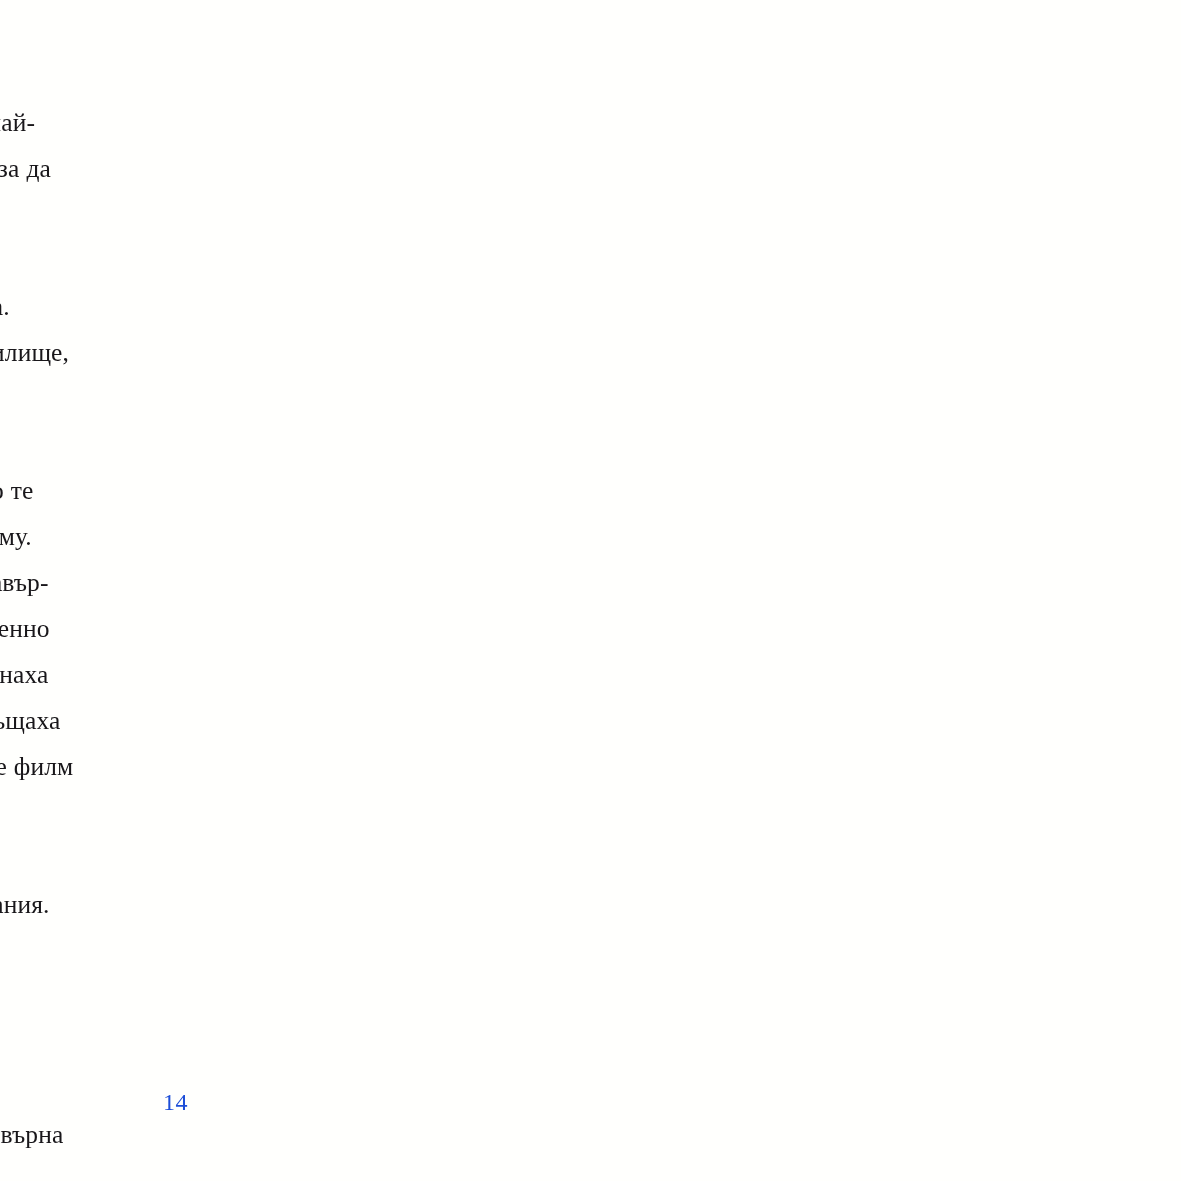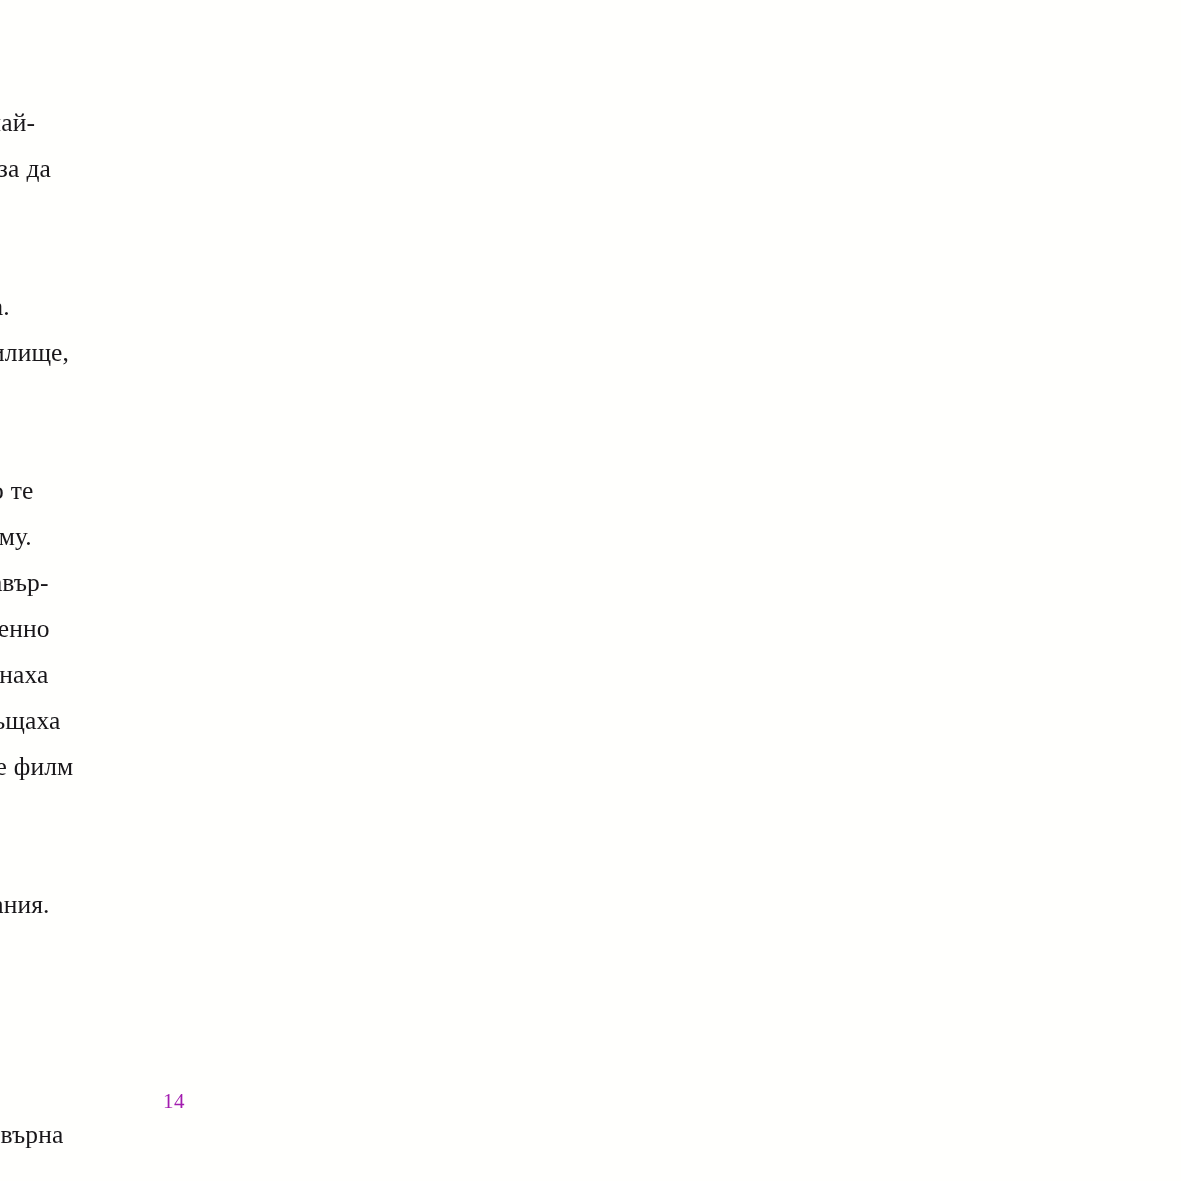--- a/index.html
+++ b/index.html
@@ -49,22 +49,22 @@
   }
 
   .textblock p {
     margin: 0;
     text-indent: 0;
   }
   .textblock p.spacer { height: 46px; }
 
   .folio {
     position: absolute;
-    font-size: 21px;
-    color: #a21caf;
+    font-size: 24px;
+    color: #1d4ed8;
     letter-spacing: 0.4px;
   }
   .folio-left  { left: 163px;  top: 1089px; }
 </style>
 </head>
 <body>
 
 <div id="spread">
 
   <div class="page page-left">

